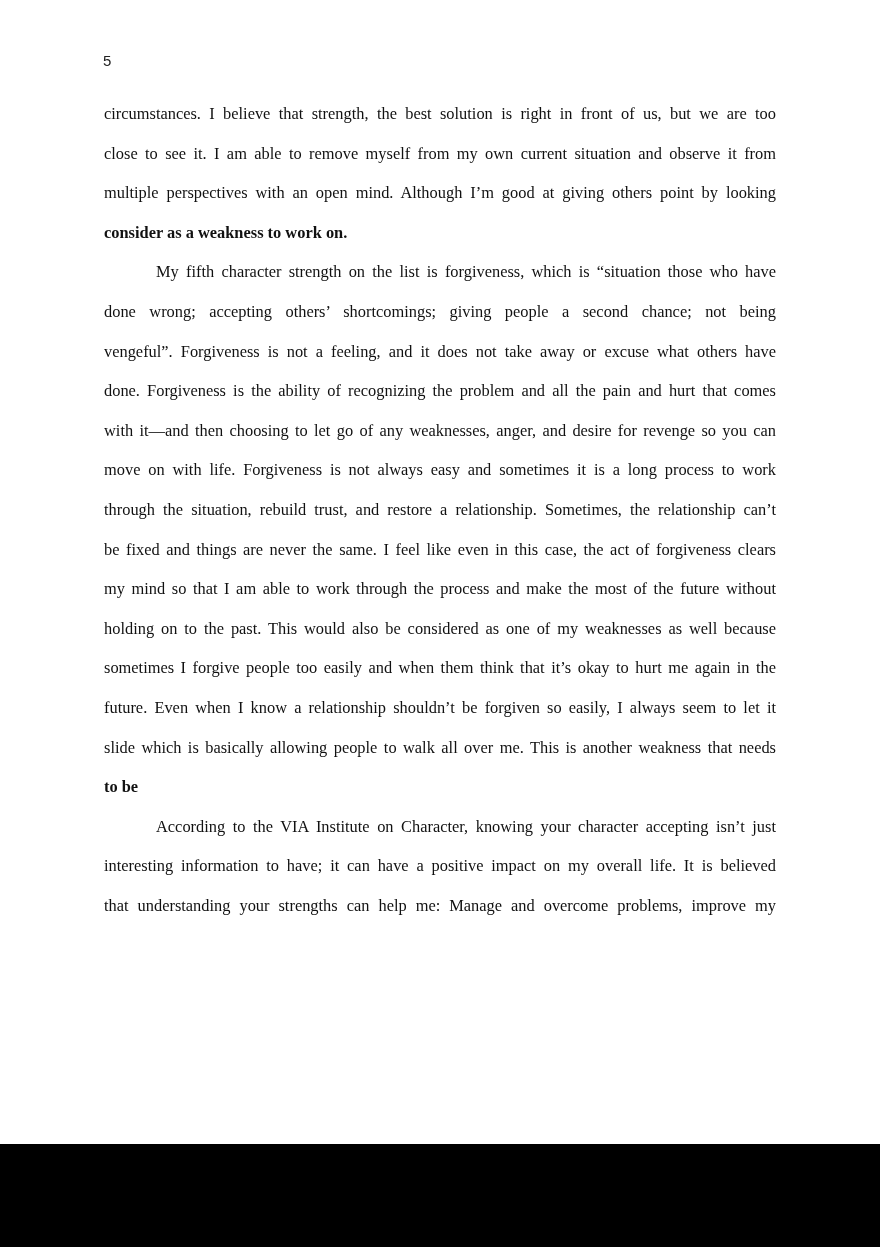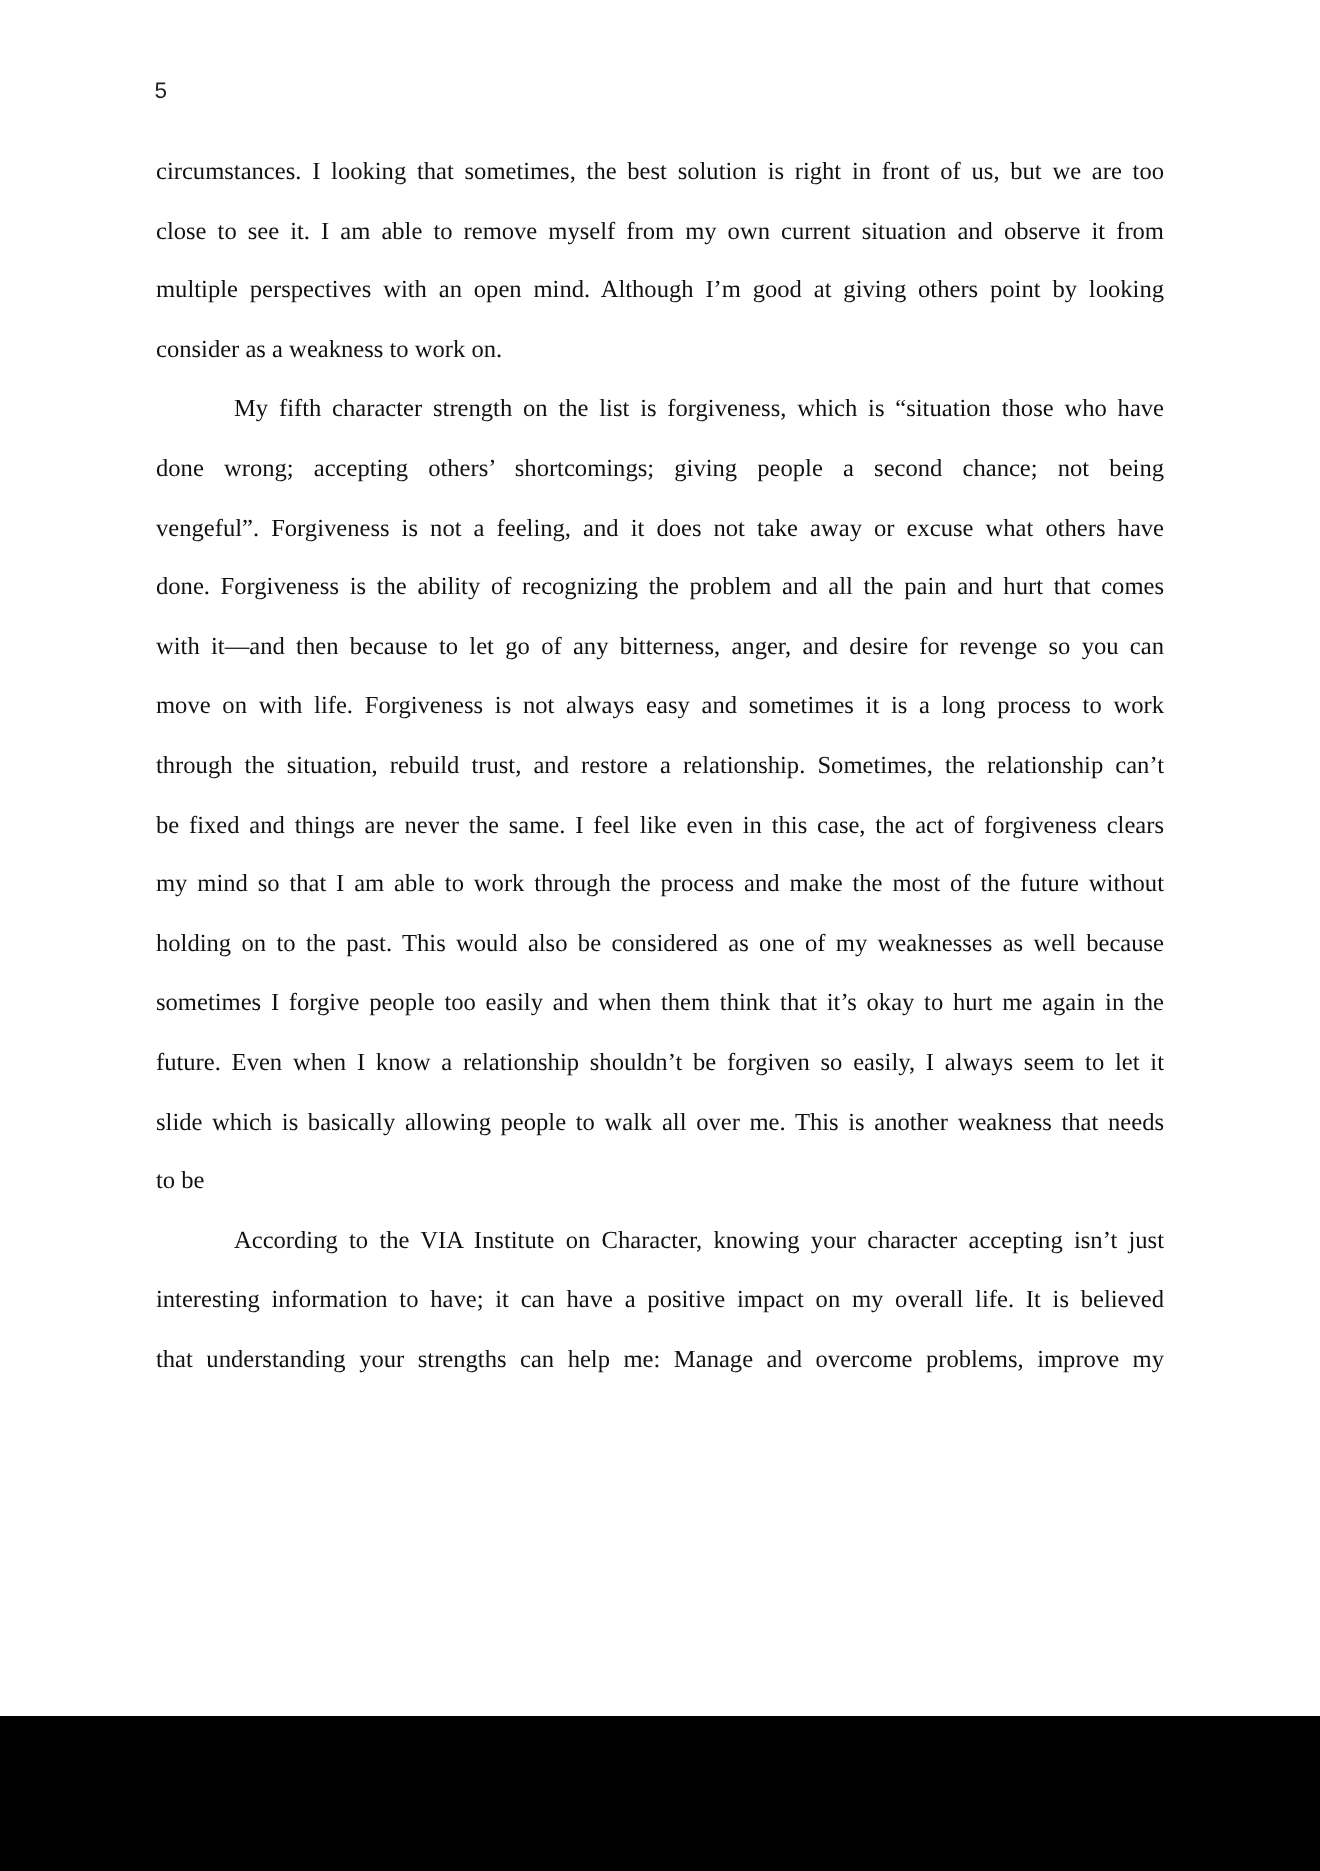--- a/index.html
+++ b/index.html
@@ -12,44 +12,44 @@
     position: absolute; left: 103px; top: 52px; font-family: "Liberation Sans", sans-serif;
     font-size: 15px; color: #222;
   }
   .body-text {
     position: absolute; left: 104px; top: 100px; width: 672px;
   }
   .line {
     height: 39.6px; line-height: 28px; font-size: 16.4px;
     text-align: justify; text-align-last: justify; white-space: nowrap;
   }
-  .line.last { text-align-last: left; }
+  .line.last { text-align-last: left; font-weight: bold; }
   .line.indent { padding-left: 52px; }
   .blackbar { position: absolute; left: 0; top: 1144px; width: 880px; height: 103px; background: #000; }
 </style>
 </head>
 <body>
 
 <div class="page">
   <div class="page-number">5</div>
 
   <div class="body-text">
     <div>
-      <div class="line">circumstances. I looking that sometimes, the best solution is right in front of us, but we are too</div>
+      <div class="line">circumstances. I believe that strength, the best solution is right in front of us, but we are too</div>
       <div class="line">close to see it. I am able to remove myself from my own current situation and observe it from</div>
       <div class="line">multiple perspectives with an open mind. Although I’m good at giving others point by looking</div>
       <div class="line last">consider as a weakness to work on.</div>
     </div>
 
     <div>
       <div class="line indent">My fifth character strength on the list is forgiveness, which is “situation those who have</div>
       <div class="line">done wrong; accepting others’ shortcomings; giving people a second chance; not being</div>
       <div class="line">vengeful”.  Forgiveness is not a feeling, and it does not take away or excuse what others have</div>
       <div class="line">done. Forgiveness is the ability of recognizing the problem and all the pain and hurt that comes</div>
-      <div class="line">with it—and then because to let go of any bitterness, anger, and desire for revenge so you can</div>
+      <div class="line">with it—and then choosing to let go of any weaknesses, anger, and desire for revenge so you can</div>
       <div class="line">move on with life. Forgiveness is not always easy and sometimes it is a long process to work</div>
       <div class="line">through the situation, rebuild trust, and restore a relationship. Sometimes, the relationship can’t</div>
       <div class="line">be fixed and things are never the same. I feel like even in this case, the act of forgiveness clears</div>
       <div class="line">my mind so that I am able to work through the process and make the most of the future without</div>
       <div class="line">holding on to the past. This would also be considered as one of my weaknesses as well because</div>
       <div class="line">sometimes I forgive people too easily and when them think that it’s okay to hurt me again in the</div>
       <div class="line">future. Even when I know a relationship shouldn’t be forgiven so easily, I always seem to let it</div>
       <div class="line">slide which is basically allowing people to walk all over me. This is another weakness that needs</div>
       <div class="line last">to be</div>
     </div>

